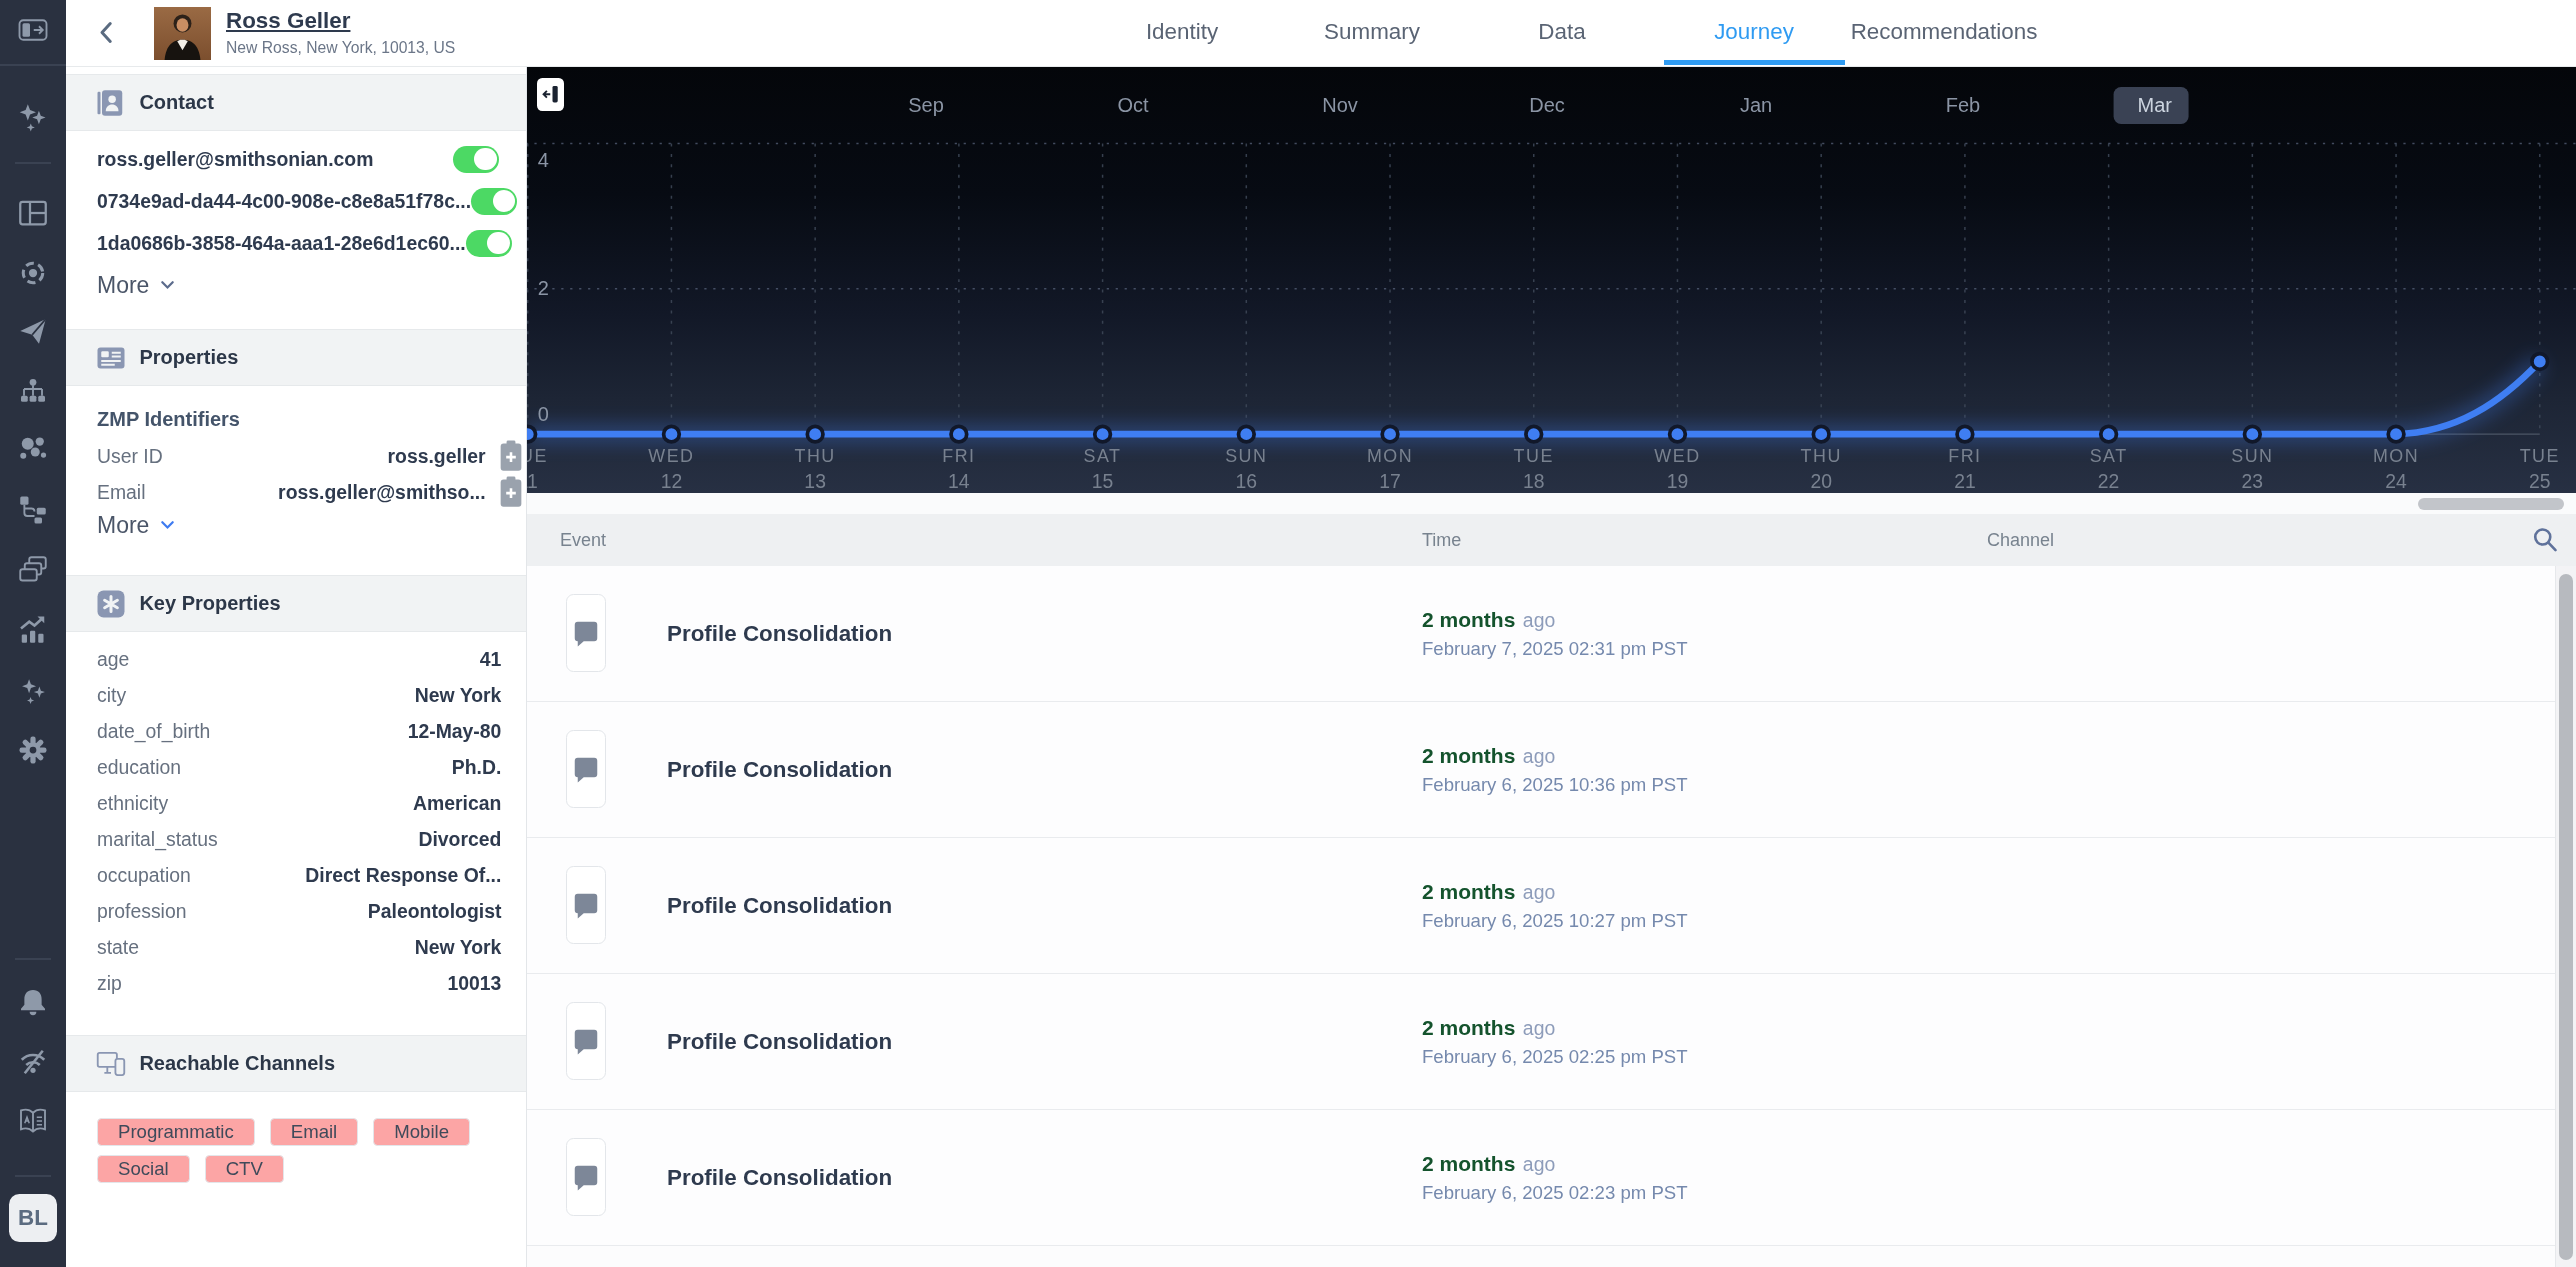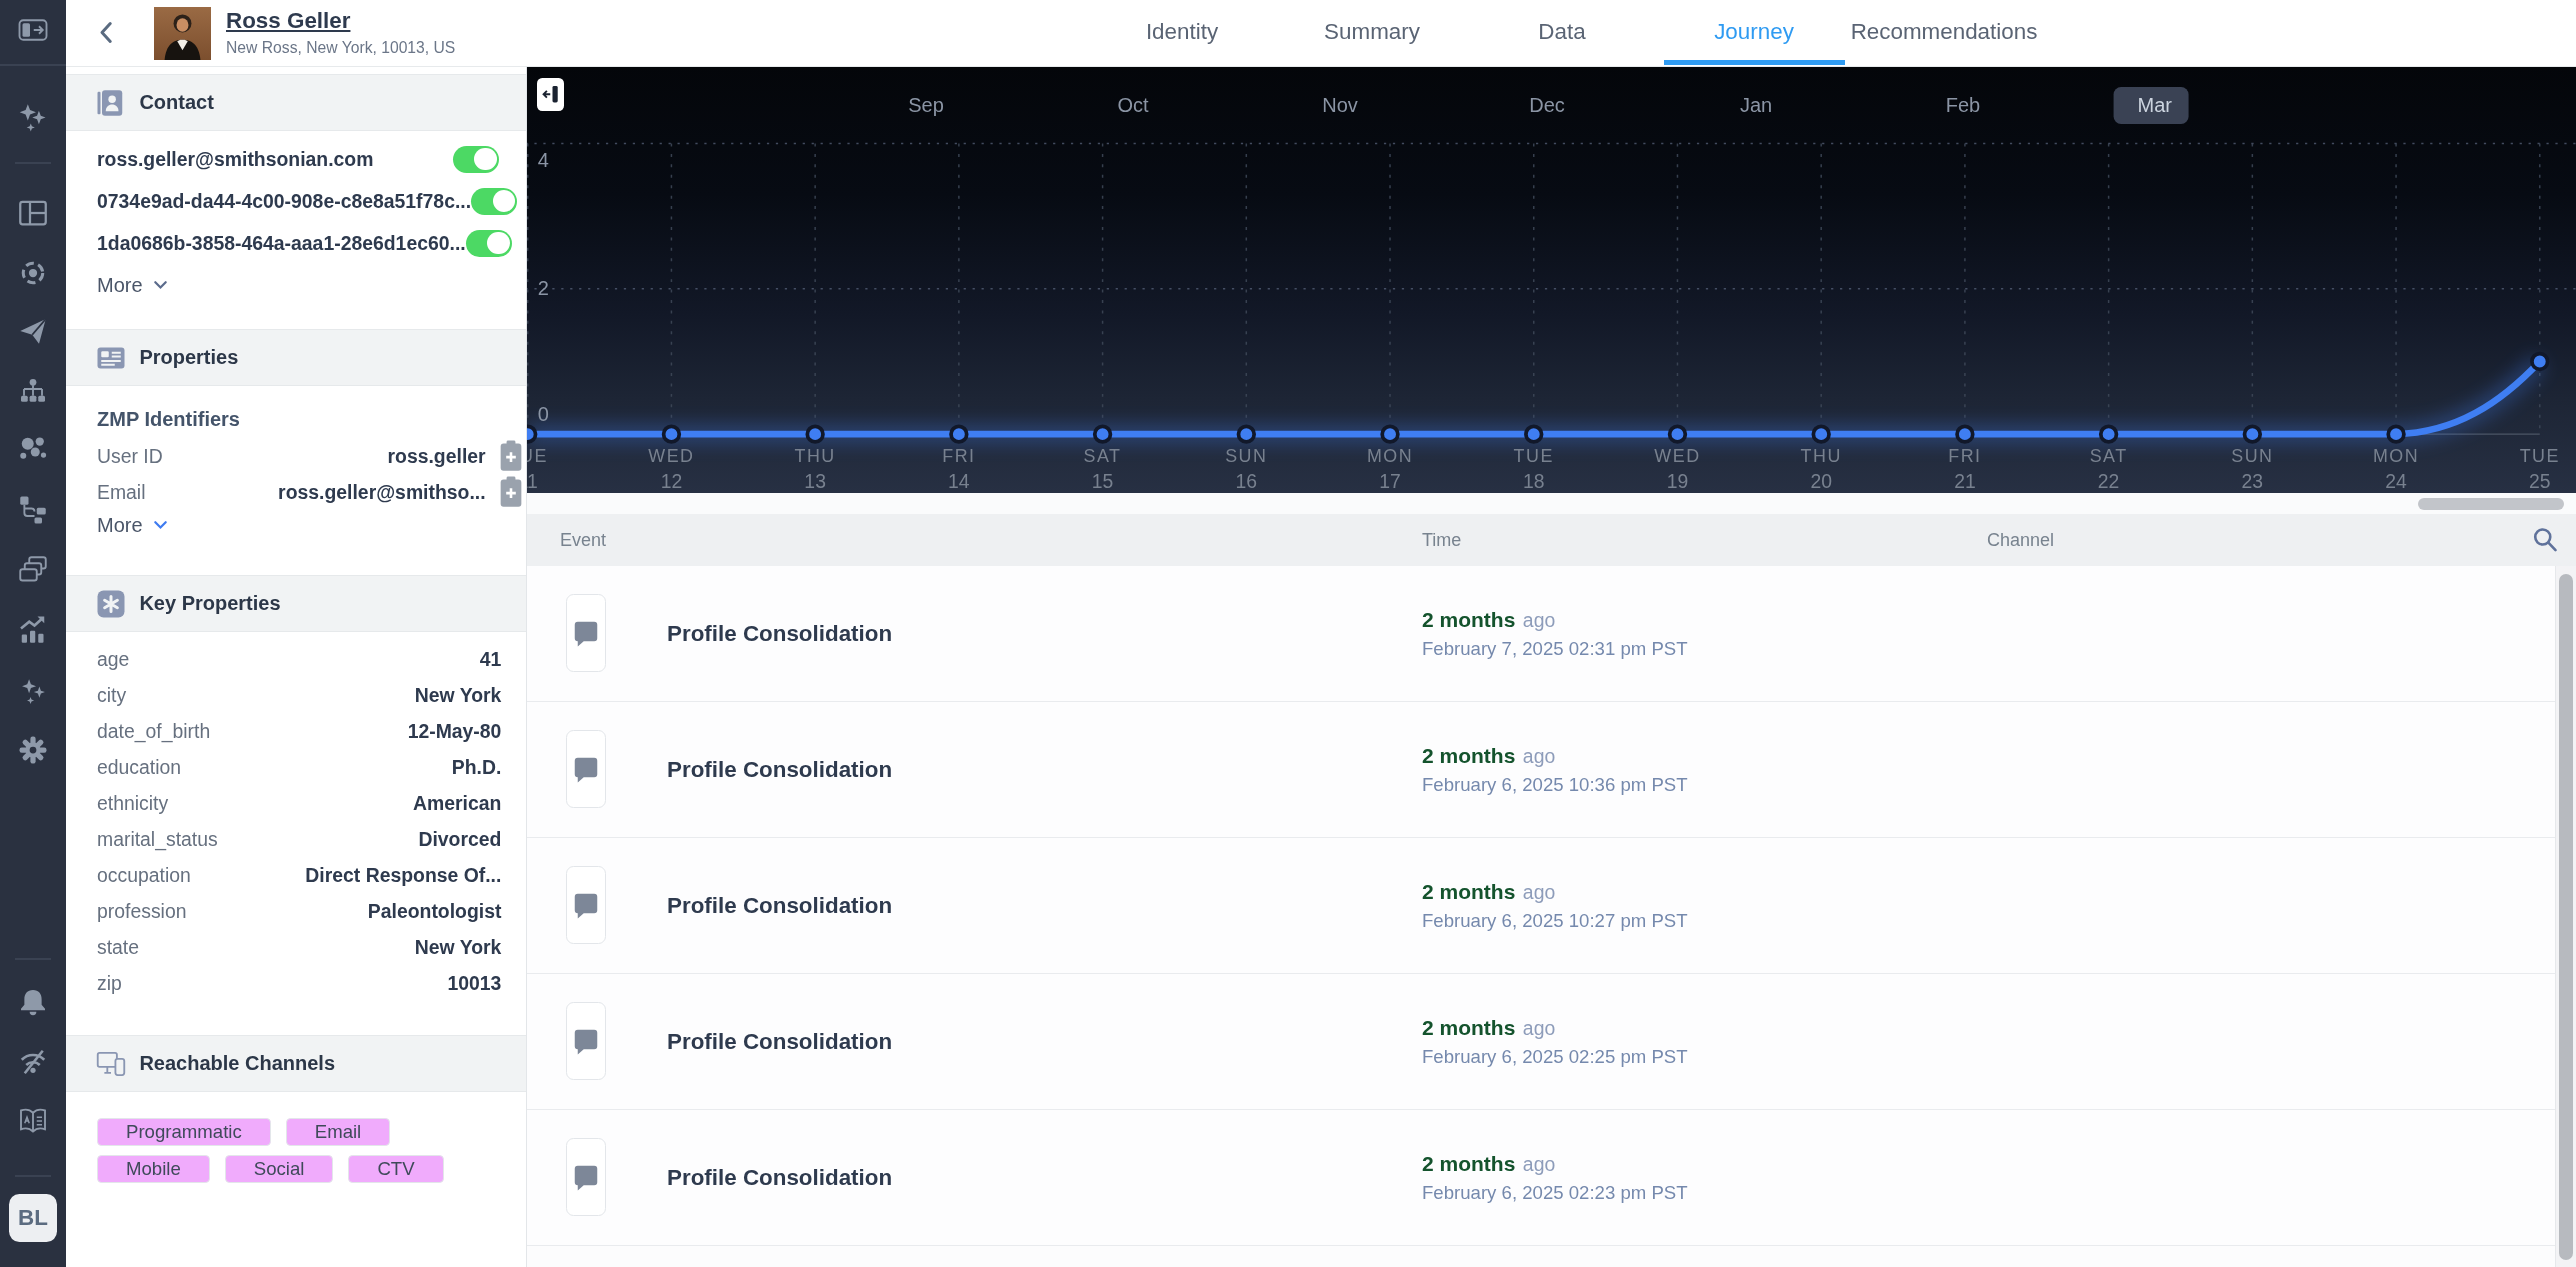--- a/index.html
+++ b/index.html
@@ -24,33 +24,33 @@
   .tab-underline{position:absolute;left:1598px;top:60px;width:181px;height:5.2px;background:#2f9bf2;}
   
   .panel{position:absolute;left:66px;top:66px;width:460px;height:1202px;background:#fff;border-right:0.7px solid #e3e6e9;z-index:10;}
   .sec-h{position:absolute;left:0;width:460px;height:57px;background:#f1f3f4;border-top:0.7px solid #e6e9eb;border-bottom:0.7px solid #e6e9eb;
          display:flex;align-items:center;padding-left:30px;box-sizing:border-box;gap:13.4px;font-size:20px;font-weight:bold;color:#2c3748;}
   .contact-list{position:absolute;left:0;top:72px;width:460px;}
   .c-row{height:42px;display:flex;align-items:center;justify-content:space-between;padding:0 27px 0 31px;box-sizing:border-box;}
   .c-label{font-size:19.4px;font-weight:bold;color:#2e3a4e;white-space:nowrap;}
   .toggle{width:46px;height:27px;border-radius:13.4px;background:#4cd964;position:relative;flex:0 0 auto;cursor:pointer;}
   .toggle i{position:absolute;right:2.2px;top:2.2px;width:22.4px;height:22.4px;background:#fff;border-radius:50%;}
-  .more{position:absolute;left:31px;height:33px;display:flex;align-items:center;gap:10.4px;font-size:20px;color:#4a5568;cursor:pointer;}
+  .more{position:absolute;left:31px;height:33px;display:flex;align-items:center;gap:10.4px;font-size:23px;color:#4a5568;cursor:pointer;}
   .ident-group{position:absolute;left:31px;top:335px;height:36px;line-height:36px;font-size:20px;font-weight:bold;color:#44546a;}
   .ident-rows{position:absolute;left:0;top:372px;width:460px;}
   .i-row{height:36px;display:flex;align-items:center;padding:0 0 0 31px;box-sizing:border-box;}
   .i-label{font-size:19.4px;color:#66707f;}
   .i-val{margin-left:auto;font-size:19.4px;font-weight:bold;color:#2e3a4e;white-space:nowrap;}
   .i-clip{margin-left:10.4px;display:flex;cursor:pointer;}
   .props{position:absolute;left:0;top:575px;width:460px;}
   .p-row{height:36px;display:flex;align-items:center;padding:0 24.6px 0 31px;box-sizing:border-box;}
   .p-label{font-size:19.4px;color:#66707f;}
   .p-val{margin-left:auto;font-size:19.4px;font-weight:bold;color:#2e3a4e;white-space:nowrap;}
   .chips{position:absolute;left:31px;top:1052px;width:408px;display:flex;flex-wrap:wrap;gap:9px 15px;}
-  .chip{height:28px;line-height:26px;padding:0 28px;border:1.5px solid #e3e6ea;border-radius:4.5px;background:#f0abfc;
+  .chip{height:28px;line-height:26px;padding:0 20px;border:1.5px solid #e3e6ea;border-radius:4.5px;background:#fca5a5;
         font-size:18.6px;color:#3f4a5a;box-sizing:border-box;white-space:nowrap;}
   
   .chart{position:absolute;left:525px;top:66px;width:2051px;height:427px;overflow:hidden;
          background:linear-gradient(180deg,#04060a 0%,#070b13 30%,#121827 58%,#1d2535 78%,#273043 100%);}
   #chart-svg{position:absolute;left:0;top:0;}
   .month{position:absolute;top:21px;height:37px;line-height:37px;transform:translateX(-50%);padding:0 16.4px;
          border-radius:7.5px;font-size:20px;color:#8b95a5;cursor:pointer;}
   .month.selected{background:#3a4254;color:#ccd4df;}
   .ylab{position:absolute;left:12.7px;height:27px;line-height:27px;font-size:20px;color:#8b95a5;}
   .chart-collapse{position:absolute;left:12px;top:12px;width:27px;height:33px;background:#fff;border-radius:5.2px;

